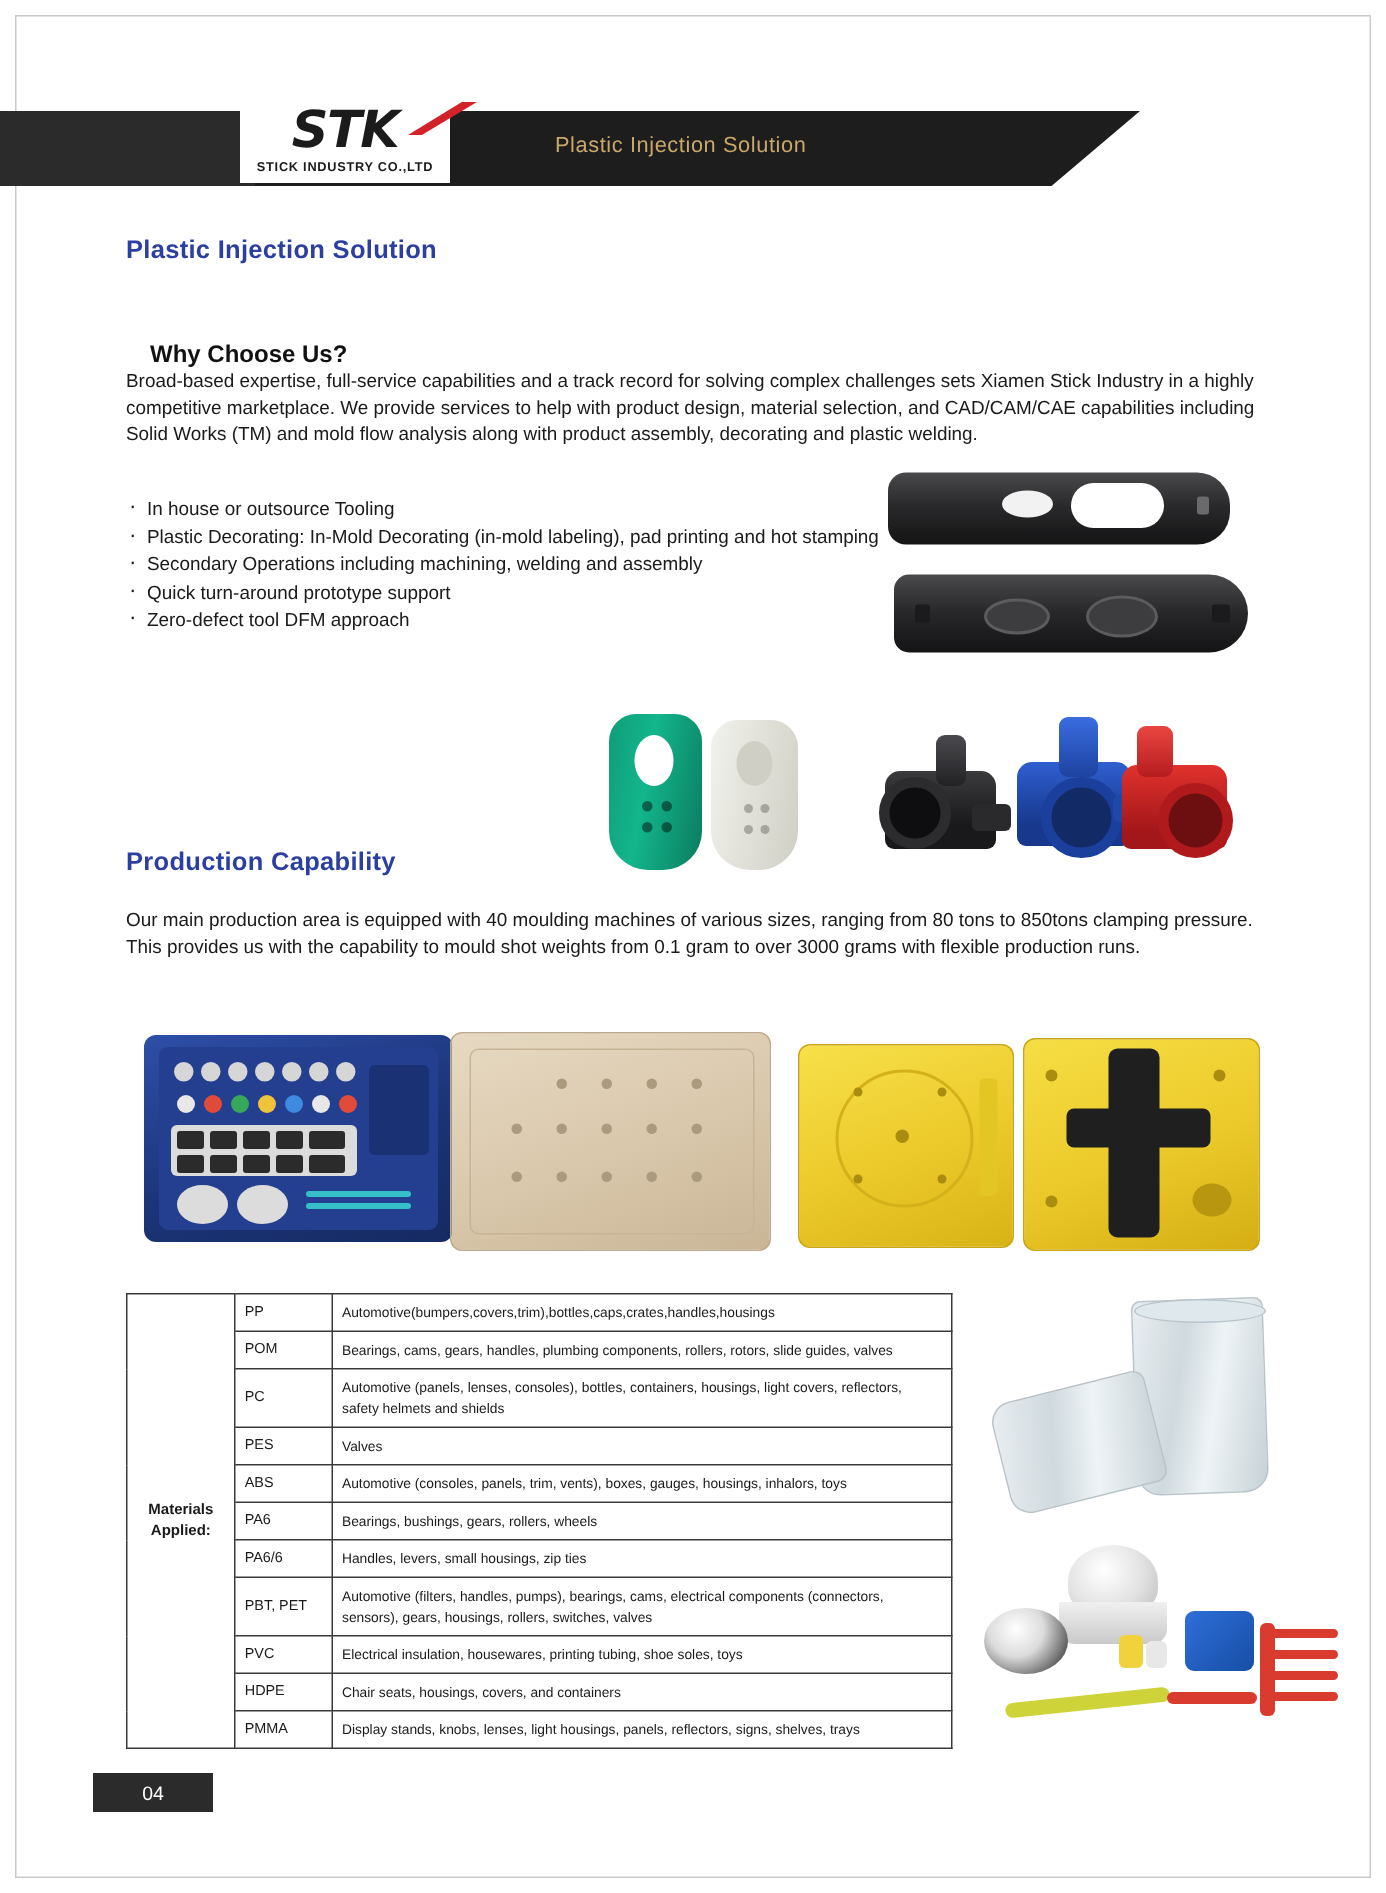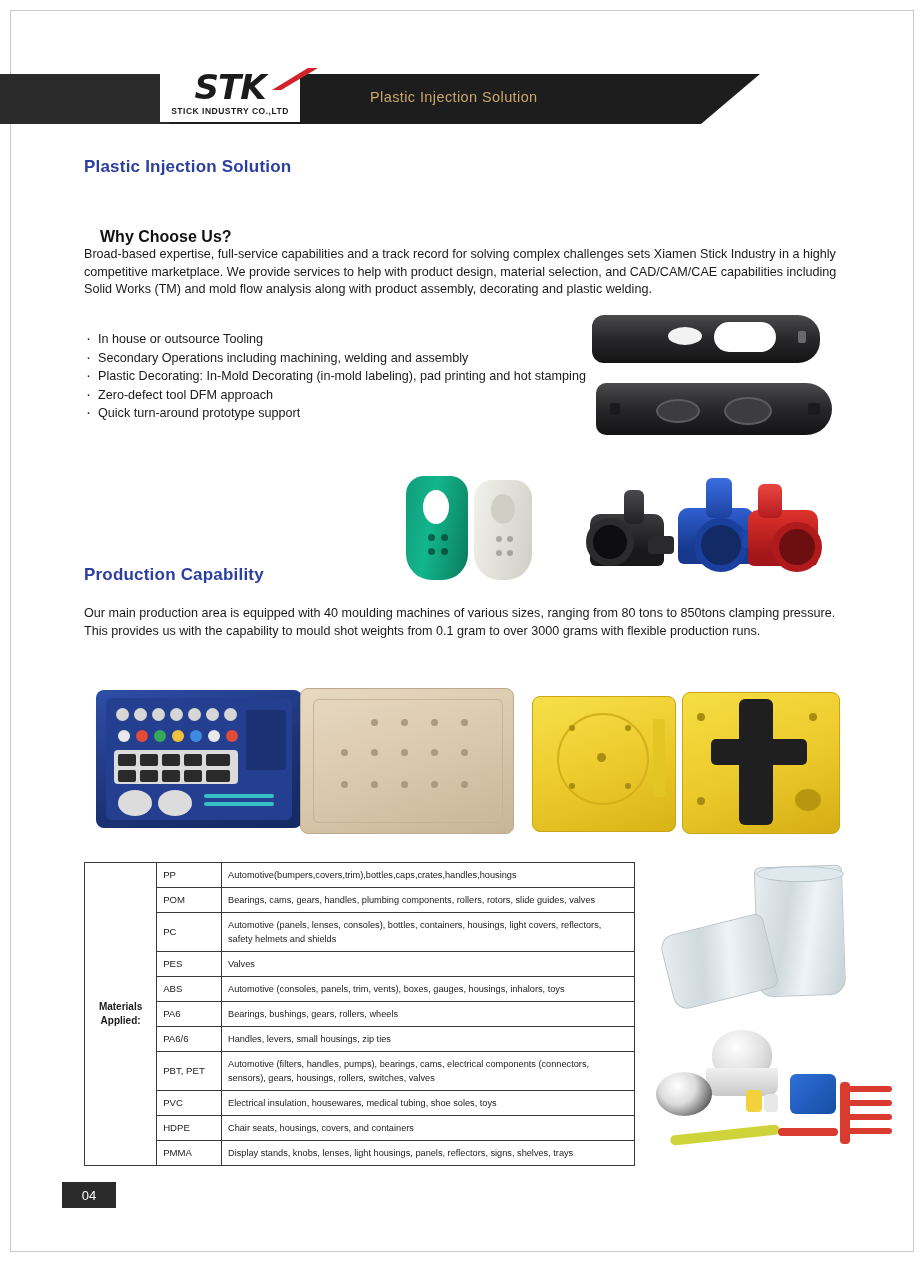--- a/index.html
+++ b/index.html
@@ -207,21 +207,21 @@
   .cup {
     position: absolute;
     background: linear-gradient(100deg, #e9eef1 0%, #cfd9de 35%, #eef3f6 60%, #c6d1d6 100%);
     border: 1px solid #b9c4ca;
   }
 
   
   .page-num {
     position: absolute;
     left: 62px; top: 1182px;
-    width: 54px; height: 26px;
+    width: 80px; height: 26px;
     background: #2b2b2b;
     color: #ffffff;
     font-size: 13px;
     display: flex;
     align-items: center;
     justify-content: center;
   }
 </style>
 </head>
 <body>
@@ -244,24 +244,24 @@
 <div class="content">
 
   <h1 class="section-blue" style="left:84px; top:157px;">Plastic Injection Solution</h1>
 
   <h2 class="section-black" style="left:84px; top:212px;">Why Choose Us?</h2>
 
   <p class="body-text" style="left:84px; top:246px; width:768px;">Broad-based expertise, full-service capabilities and a track record for solving complex challenges sets Xiamen Stick Industry in a highly competitive marketplace. We provide services to help with product design, material selection, and CAD/CAM/CAE capabilities including Solid Works (TM) and mold flow analysis along with product assembly, decorating and plastic welding.</p>
 
   <ul class="bullets" style="left:84px; top:330px; width:510px;">
     <li>In house or outsource Tooling</li>
+    <li>Plastic Decorating: In-Mold Decorating (in-mold labeling), pad printing and hot stamping</li>
     <li>Secondary Operations including machining, welding and assembly</li>
-    <li>Plastic Decorating: In-Mold Decorating (in-mold labeling), pad printing and hot stamping</li>
+    <li>Quick turn-around prototype support</li>
     <li>Zero-defect tool DFM approach</li>
-    <li>Quick turn-around prototype support</li>
   </ul>
 
   <h1 class="section-blue" style="left:84px; top:565px;">Production Capability</h1>
 
   <p class="body-text" style="left:84px; top:605px; width:770px;">Our main production area is equipped with 40 moulding machines of various sizes, ranging from 80 tons to 850tons clamping pressure.  This provides us with the capability to mould shot weights from 0.1 gram to over 3000 grams with flexible production runs.</p>
 
   <div class="photo" style="left:592px; top:315px; width:260px; height:140px;">
     <div class="bumper" style="position:absolute; left:0; top:0; width:228px; height:48px;
          background:linear-gradient(180deg,#4a4a4c 0%,#2a2a2c 45%,#141415 100%);
          border-radius:12px 22px 22px 12px;">
@@ -507,21 +507,21 @@
       <tr>
         <td class="col-code">PA6/6</td>
         <td class="col-desc">Handles, levers, small housings, zip ties</td>
       </tr>
       <tr>
         <td class="col-code">PBT, PET</td>
         <td class="col-desc">Automotive (filters, handles, pumps), bearings, cams, electrical components (connectors, sensors), gears, housings, rollers, switches, valves</td>
       </tr>
       <tr>
         <td class="col-code">PVC</td>
-        <td class="col-desc">Electrical insulation, housewares, medical tubing, shoe soles, toys</td>
+        <td class="col-desc">Electrical insulation, housewares, printing tubing, shoe soles, toys</td>
       </tr>
       <tr>
         <td class="col-code">HDPE</td>
         <td class="col-desc">Chair seats, housings, covers, and containers</td>
       </tr>
       <tr>
         <td class="col-code">PMMA</td>
         <td class="col-desc">Display stands, knobs, lenses, light housings, panels, reflectors, signs, shelves, trays</td>
       </tr>
     </tbody>

